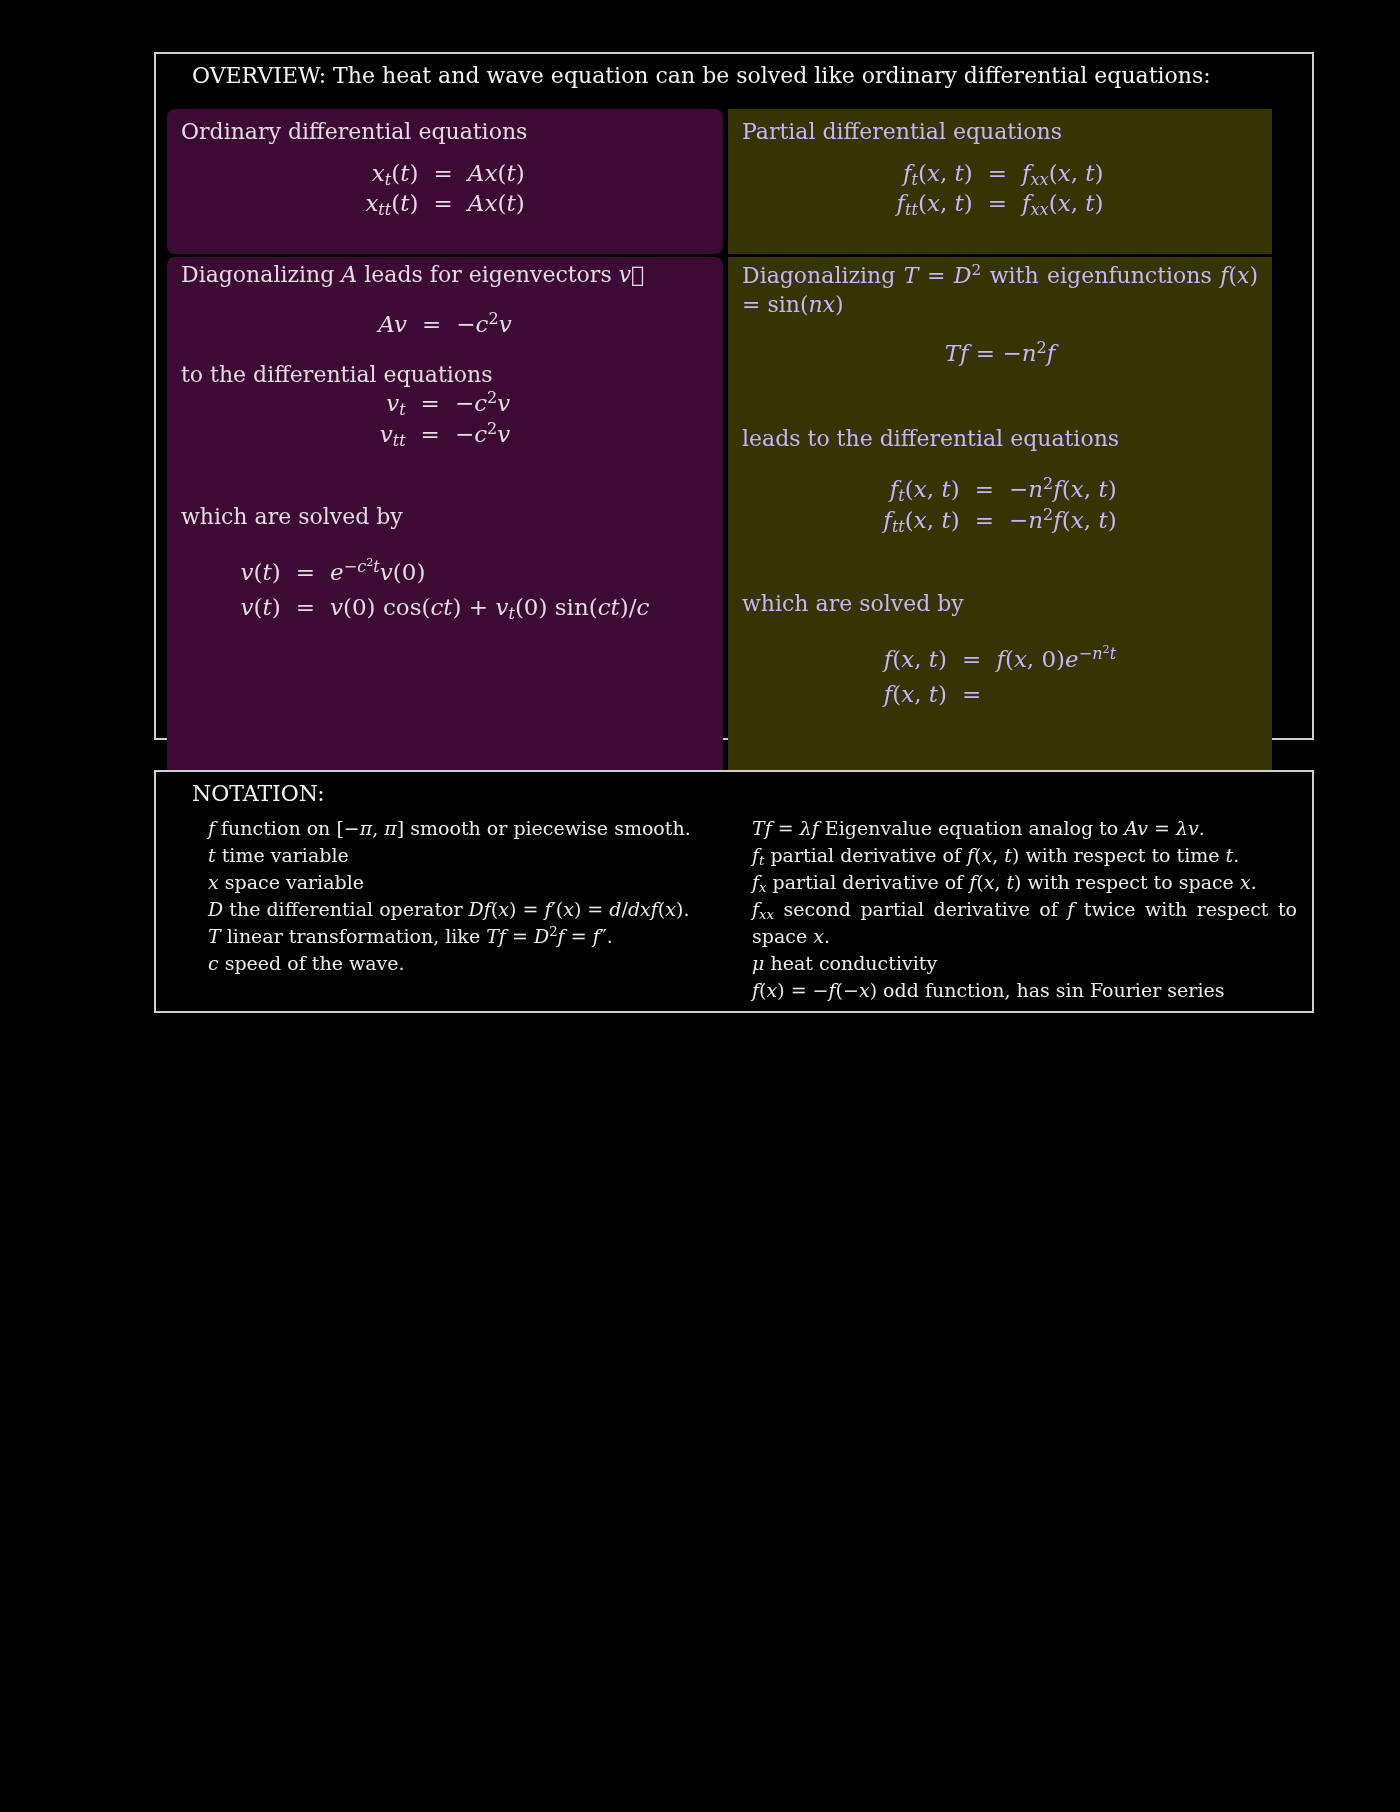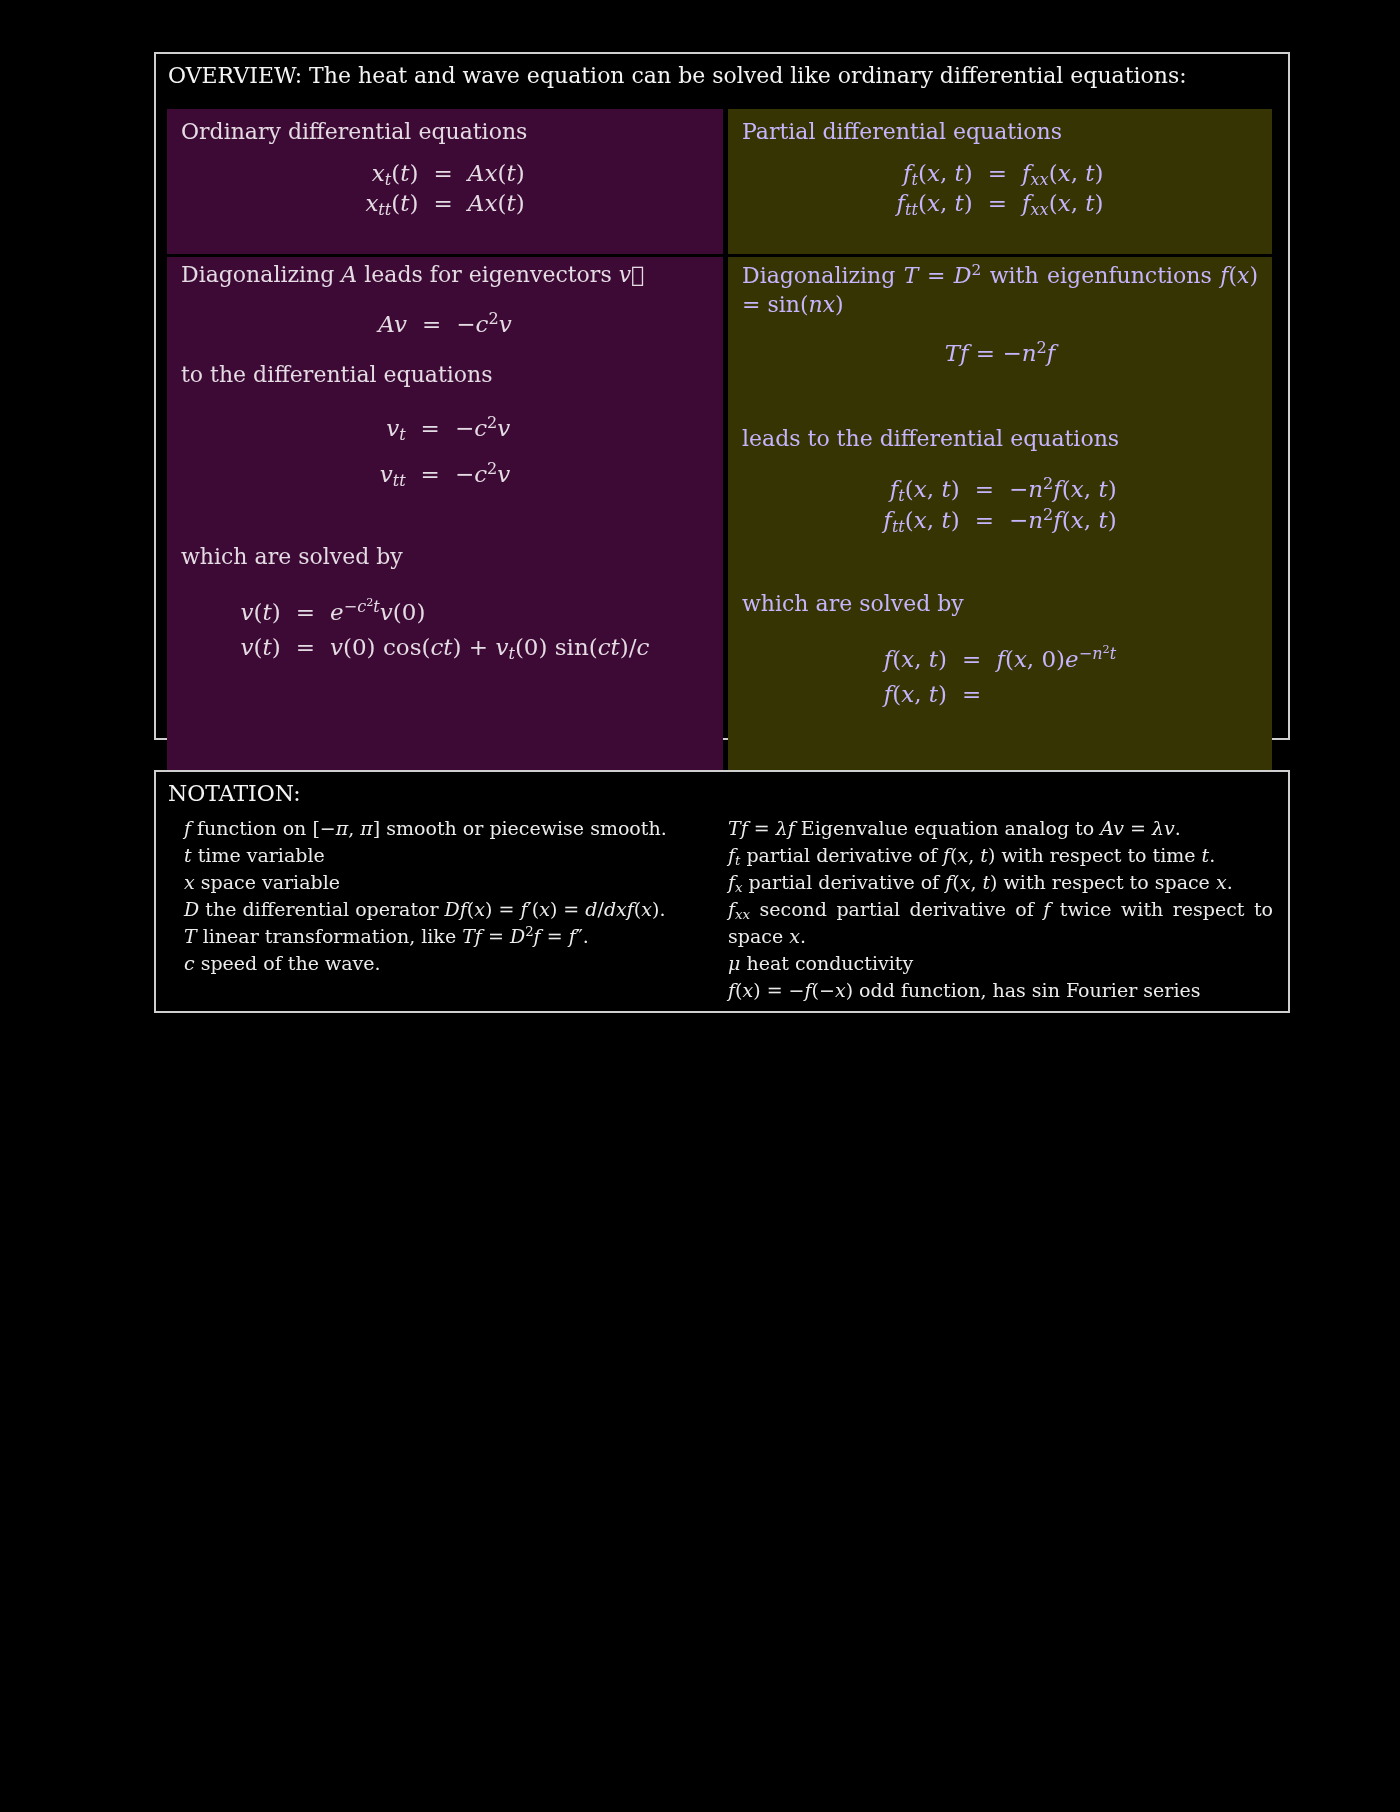--- a/index.html
+++ b/index.html
@@ -1,46 +1,46 @@
 <!DOCTYPE html>
 <html><head>
 <meta charset="utf-8">
 <style>
   html,body{margin:0;padding:0;background:#000;}
   body{
     position:relative;width:1400px;height:1812px;overflow:hidden;
     font-family:"DejaVu Serif","Liberation Serif",serif;color:#ececec;
   }
-  .box{position:absolute;background:#000;border:2px solid #86efac;box-sizing:content-box;}
+  .box{position:absolute;background:#000;border:2px solid #86efac;box-sizing:content-box;padding-left:24px;}
   #overview-box{left:154px;top:52px;width:1132px;height:684px;}
   #notation-box{left:154px;top:770px;width:1132px;height:239px;}
   .box-title{font-size:22px;line-height:27px;padding:8px 12px 0 12px;color:#f4f4f4;}
   
   .panels{position:absolute;left:11px;top:55px;display:grid;grid-template-columns:556px 544px;column-gap:5px;row-gap:3px;}
   .cell{box-sizing:border-box;padding:0 14px;}
   .row1{height:145px;}
   .row2{height:546px;}
-  .purple{background:#3c0a35;color:#e4dbe3;}
+  .purple{background:#3c0a35;color:#e4dbe3;border-radius:8px;}
   .olive{background:#373403;color:#c4b5fd;}
   .panel-header{font-size:22px;line-height:27px;padding-top:9px;}
   .ptext{font-size:22px;line-height:27px;}
   .ptext.just{text-align:justify;line-height:29px;}
   
   .eqns{display:grid;grid-template-columns:auto auto auto;justify-content:center;align-items:baseline;font-size:23px;}
   .eqns .lhs{justify-self:end;line-height:30px;}
   .eqns .rel{justify-self:center;padding:0 15px;line-height:30px;}
   .eqns .rhs{justify-self:start;line-height:30px;}
   .eqns.tall .lhs,.eqns.tall .rel,.eqns.tall .rhs{line-height:34px;}
   .eq-center{text-align:center;font-size:23px;line-height:30px;}
   sub,sup{font-size:70%;line-height:0;}
   sub{vertical-align:-0.22em;}
   sup{vertical-align:0.52em;}
   
   .m-t1l{margin-top:4px;}   .m-e1l{margin-top:21px;} .m-t2l{margin-top:22px;}
-  .m-e2l{margin-top:25px;row-gap:16px;} .m-t3l{margin-top:54px;} .m-e3l{margin-top:25px;row-gap:1px;}
+  .m-e2l{row-gap:1px;} .m-t3l{margin-top:54px;} .m-e3l{margin-top:25px;row-gap:1px;}
   .m-t1r{margin-top:4px;}   .m-e1r{margin-top:19px;} .m-t2r{margin-top:57px;}
   .m-e2r{margin-top:22px;row-gap:1px;} .m-t3r{margin-top:55px;} .m-e3r{margin-top:25px;row-gap:1px;}
   .m-eqtop{margin-top:13px;}
   
   .ncols{display:grid;grid-template-columns:532px 561px;column-gap:12px;margin-top:8px;padding:0 12px;}
   .nline{font-size:19px;line-height:27px;text-align:justify;margin-left:16px;}
   .ncol-right .nline{text-align:justify;}
   i{font-style:italic;}
 </style>
 </head>

